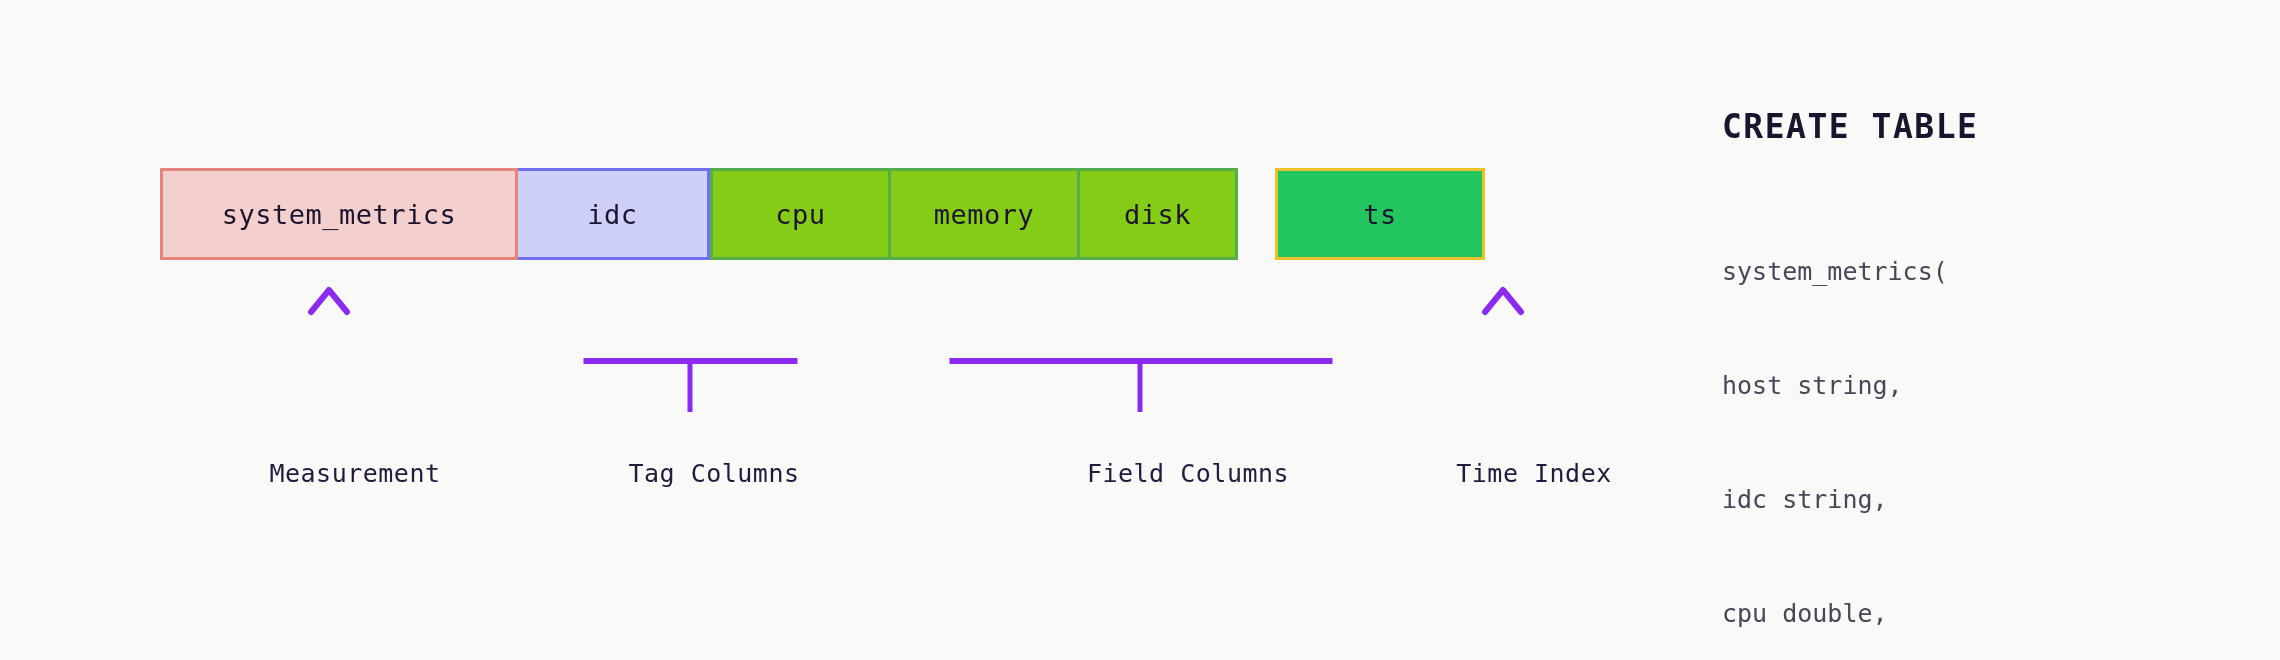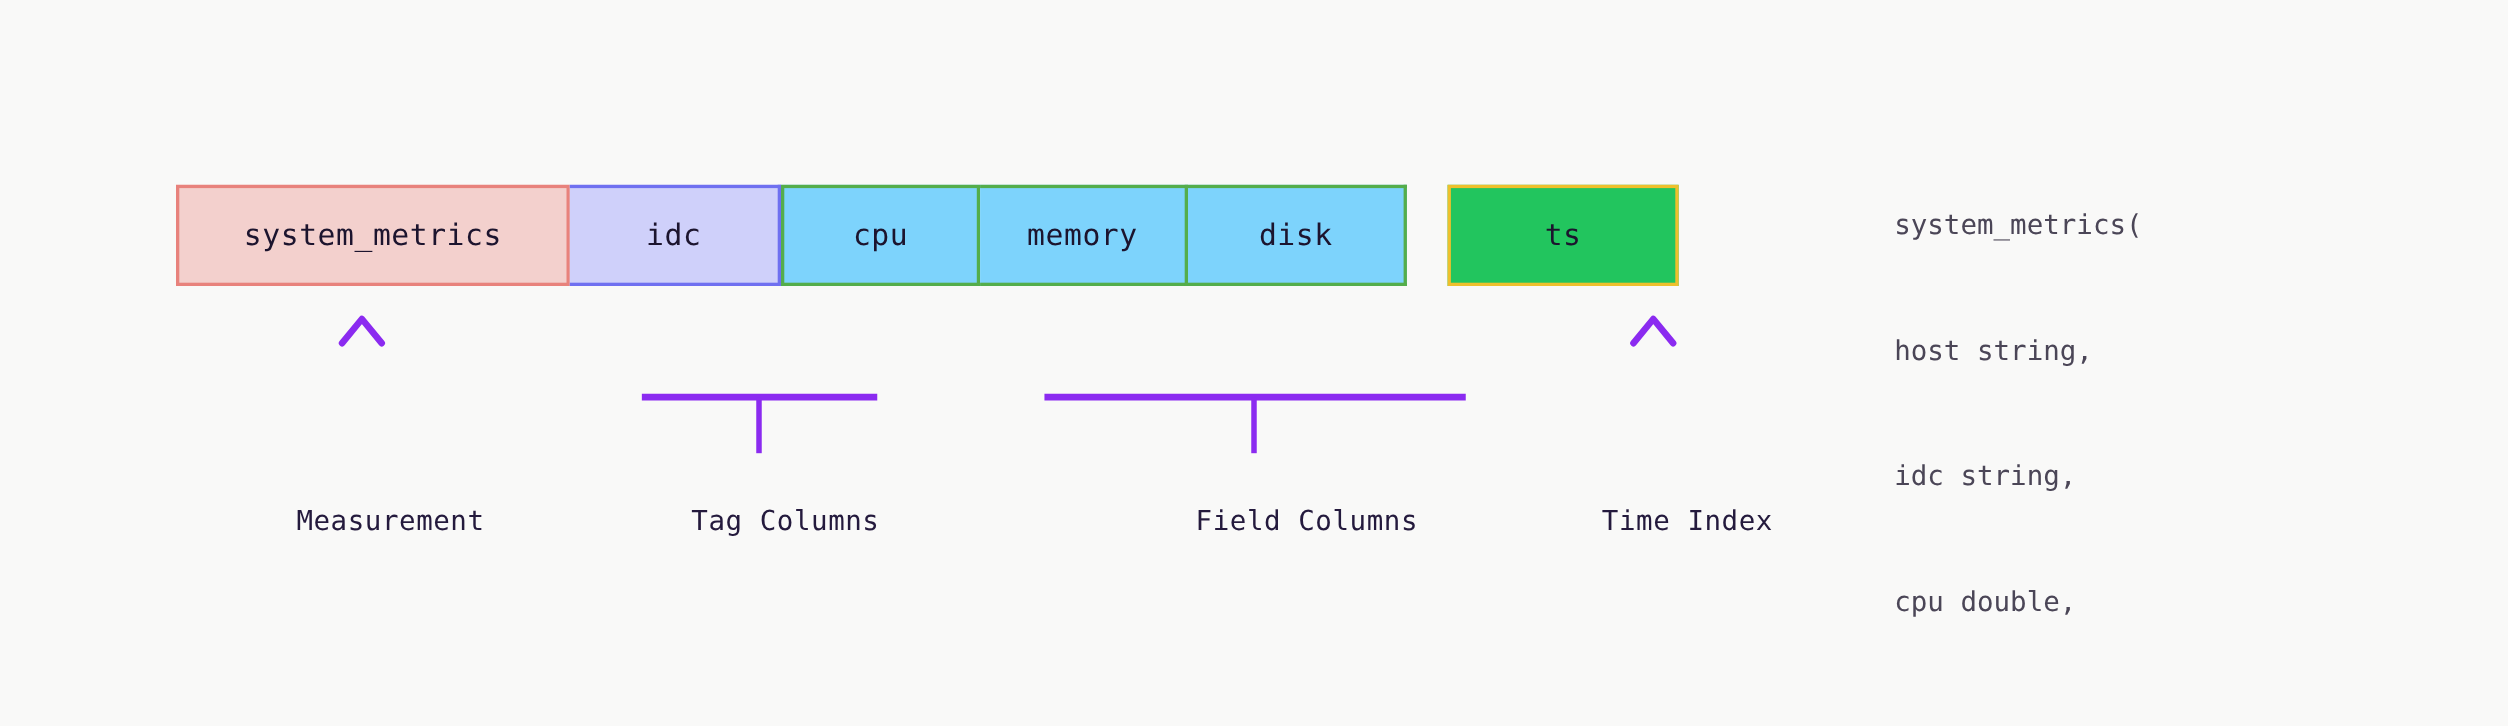--- a/index.html
+++ b/index.html
@@ -60,26 +60,26 @@
   }
   
   .cell.t {
     background: #cfd0fa;
     border-color: #6f70f0;
   }
   .cell.t-host { width: 184px; }
   .cell.t-idc  { width: 192px; }
   
   .cell.f {
-    background: #7dd3fc;
+    background: #84cc16;
     border-color: #54ad4b;
   }
   .cell.f-cpu    { width: 181px; }
   .cell.f-memory { width: 189px; }
-  .cell.f-disk   { width: 199px; }
+  .cell.f-disk   { width: 158px; }
   
   .cell.i {
     background: #22c55e;
     border-color: #eec02c;
     width: 210px;
     margin-left: 37px;
   }
 
   
   #connectors {
@@ -191,20 +191,21 @@
 
   <div class="conn-label" style="left:339px; top:461px;">Measurement</div>
 
   <div class="conn-label" style="left:698px; top:461px;">Tag Columns</div>
 
   <div class="conn-label" style="left:1172px; top:461px;">Field Columns</div>
 
   <div class="conn-label" style="left:1518px; top:461px;">Time Index</div>
 
   <div class="sql-panel">
+    <div class="sql-heading">CREATE TABLE</div>
 
     <div class="sql-body">
       <div class="sql-line">system_metrics(</div>
       <div class="sql-line">host string,</div>
       <div class="sql-line">idc string,</div>
       <div class="sql-line">cpu double,</div>
       
       
       
       

